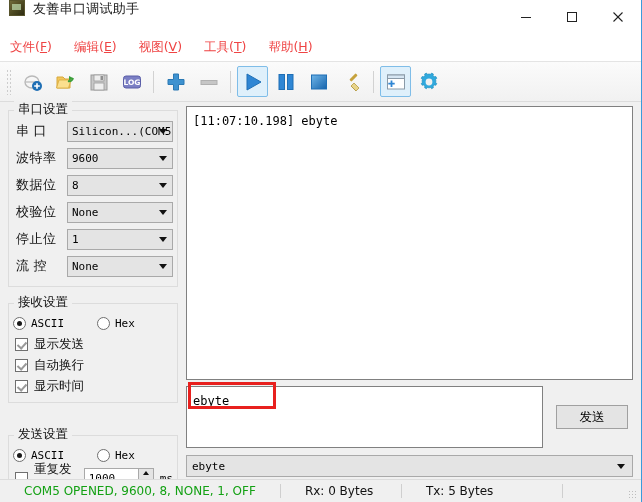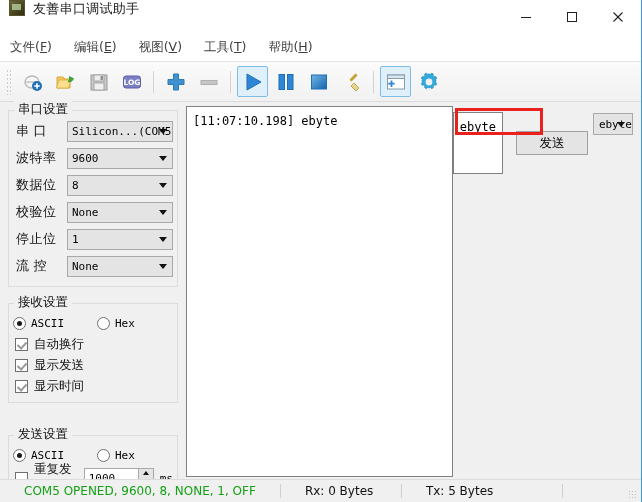--- a/index.html
+++ b/index.html
@@ -77,21 +77,21 @@
     display: flex;
     align-items: center;
     padding-left: 10px;
     flex: 0 0 auto;
     border-bottom: 1px solid #ffffff;
   }
   .menu-item {
     padding: 3px 10px 3px 0;
     margin-right: 12px;
     font-size: 12.5px;
-    color: #404040;
+    color: #ef4444;
     white-space: nowrap;
     font-family: "DejaVu Sans", "Liberation Sans", sans-serif;
   }
   .menu-item u { text-decoration: underline; }
 
   
   .toolbar {
     height: 39px;
     background: linear-gradient(180deg,#fbfbfb 0%, #f1f1f1 100%);
     border-top: 1px solid #e4e4e4;
@@ -337,21 +337,21 @@
     font-family: "DejaVu Sans Mono", "Liberation Mono", monospace;
     font-size: 11px;
     margin-left: 6px;
     color: #000;
   }
 
   
   .rightpanel {
     flex: 1 1 auto;
     display: flex;
-    flex-direction: row;
+    flex-direction: column;
     padding: 4px 8px 2px 0;
     box-sizing: border-box;
     min-width: 0;
   }
   .terminal {
     flex: 1 1 auto;
     background: #ffffff;
     border: 1px solid #808080;
     box-sizing: border-box;
     padding: 6px 6px;
@@ -682,25 +682,25 @@
               <span class="radio on"></span>
               <span class="opt-mono">ASCII</span>
             </div>
             <div class="opt">
               <span class="radio"></span>
               <span class="opt-mono">Hex</span>
             </div>
           </div>
           <div class="chk-row">
             <span class="chk on"></span>
-            <span class="opt-cn">自动换行</span>
+            <span class="opt-cn">显示发送</span>
           </div>
           <div class="chk-row">
             <span class="chk on"></span>
-            <span class="opt-cn">显示发送</span>
+            <span class="opt-cn">自动换行</span>
           </div>
           <div class="chk-row">
             <span class="chk on"></span>
             <span class="opt-cn">显示时间</span>
           </div>
         </div>
       </div>
 
       <div class="group" style="margin-top:32px;">
         <div class="group-title">发送设置</div>

